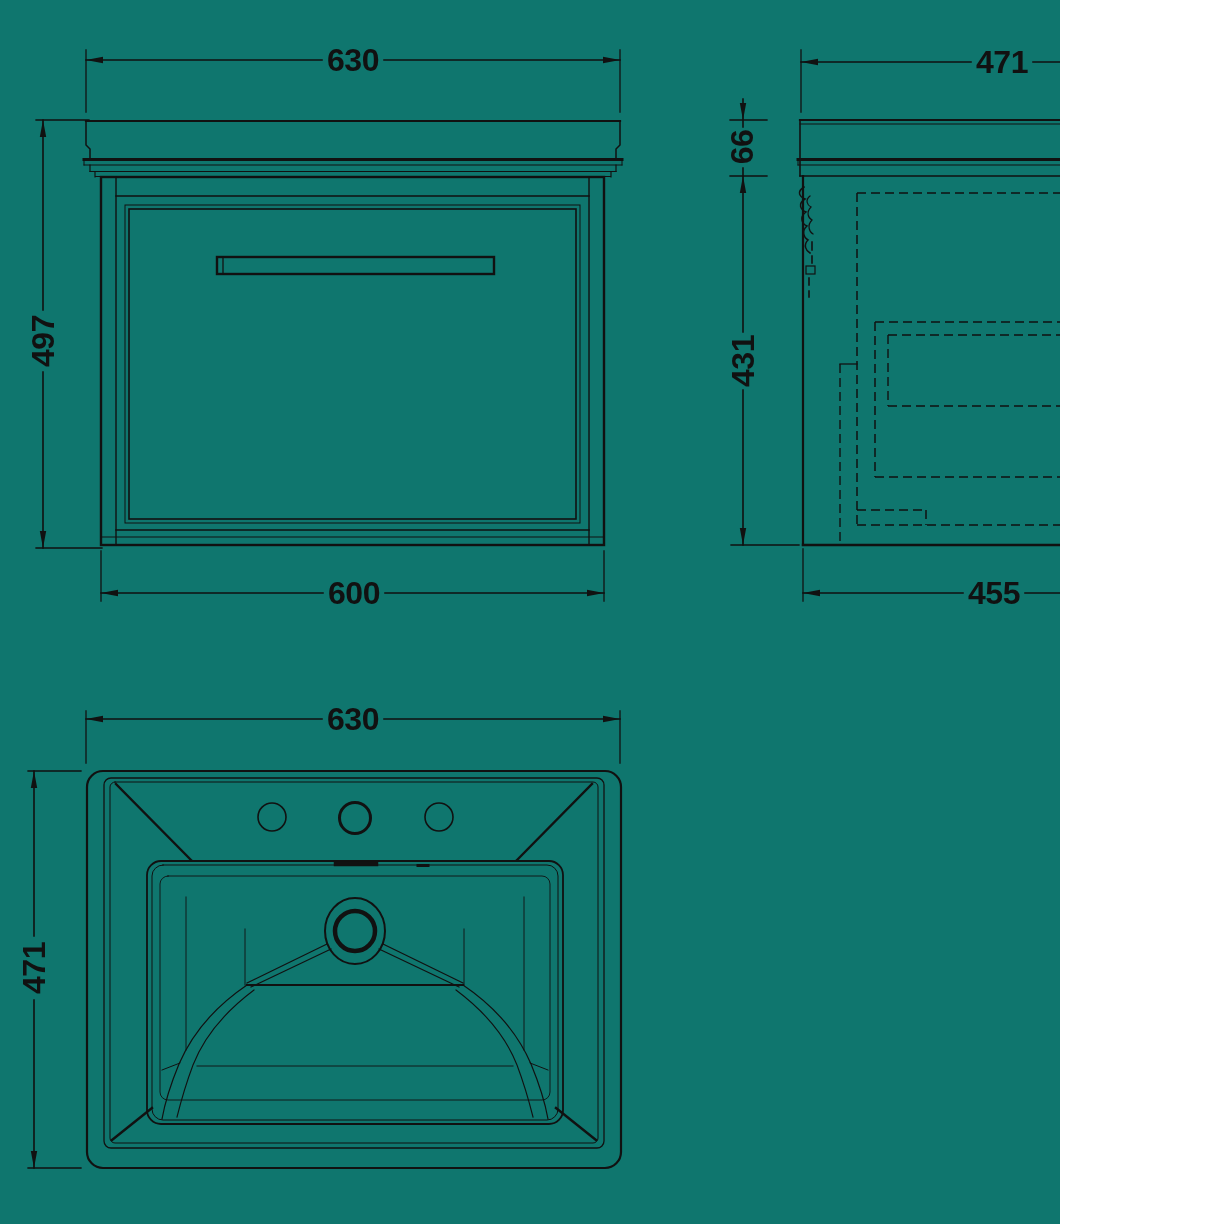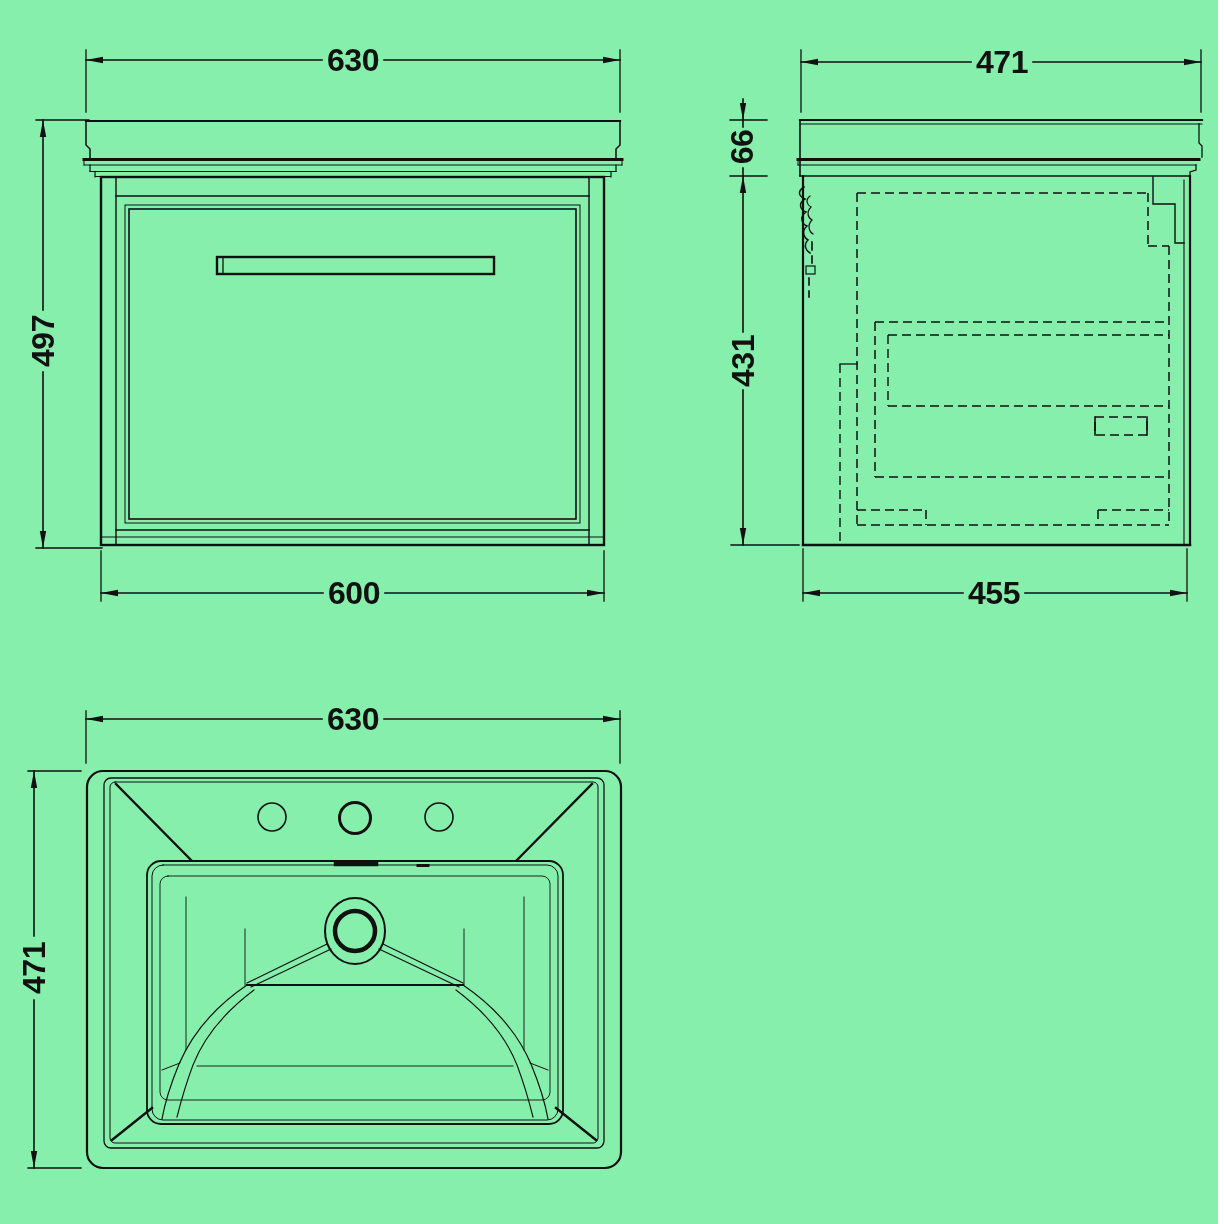--- a/index.html
+++ b/index.html
@@ -1,16 +1,16 @@
 <!DOCTYPE html>
 <html><head>
 <meta charset="utf-8">
 <style>
   html,body{margin:0;padding:0;background:#ffffff;}
-  .canvas{position:relative;width:1218px;height:1224px;background:#86efac;overflow:hidden;}
+  .canvas{position:relative;width:1060px;height:1224px;background:#0f766e;overflow:hidden;}
   svg{display:block;}
   .ln{stroke:#111111;fill:none;stroke-linecap:square;}
   .dash{stroke:#111111;fill:none;stroke-dasharray:9 5;stroke-linecap:butt;}
   .arr{fill:#111111;stroke:none;}
   text.dim{
     font-family:"Liberation Sans", sans-serif;
     font-weight:700;
     font-size:32px;
     letter-spacing:-0.5px;
     fill:#111111;

